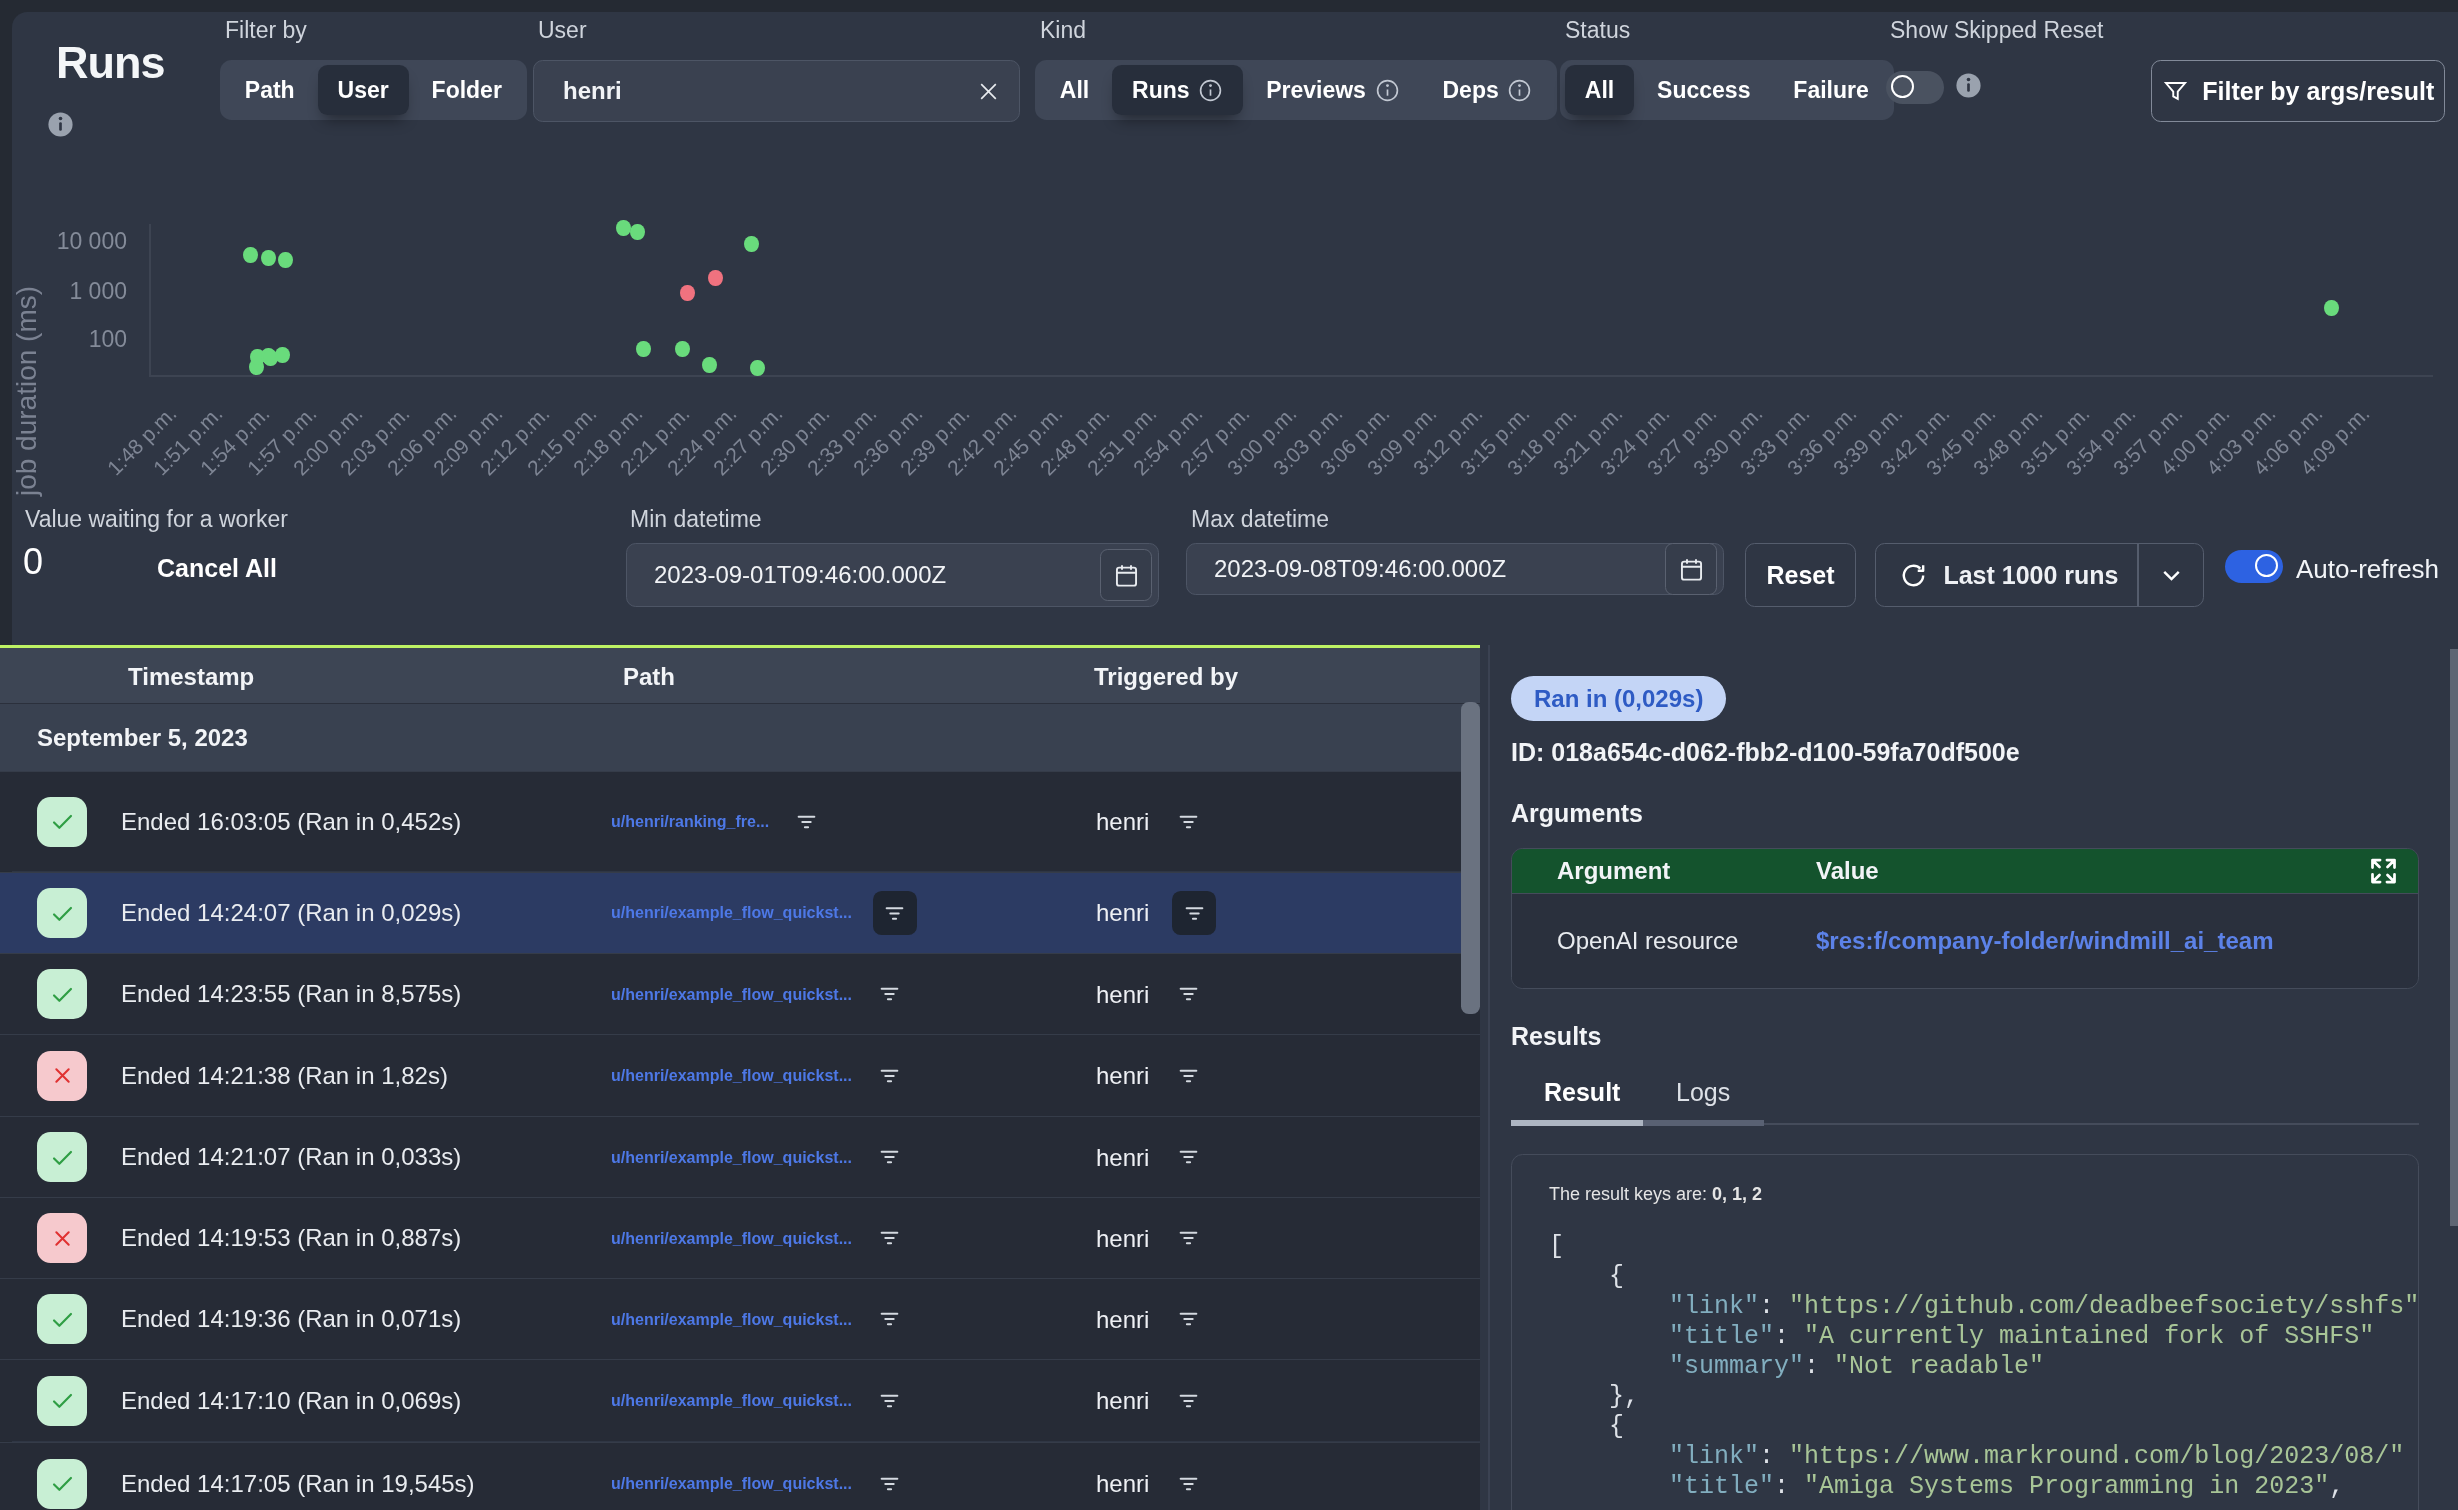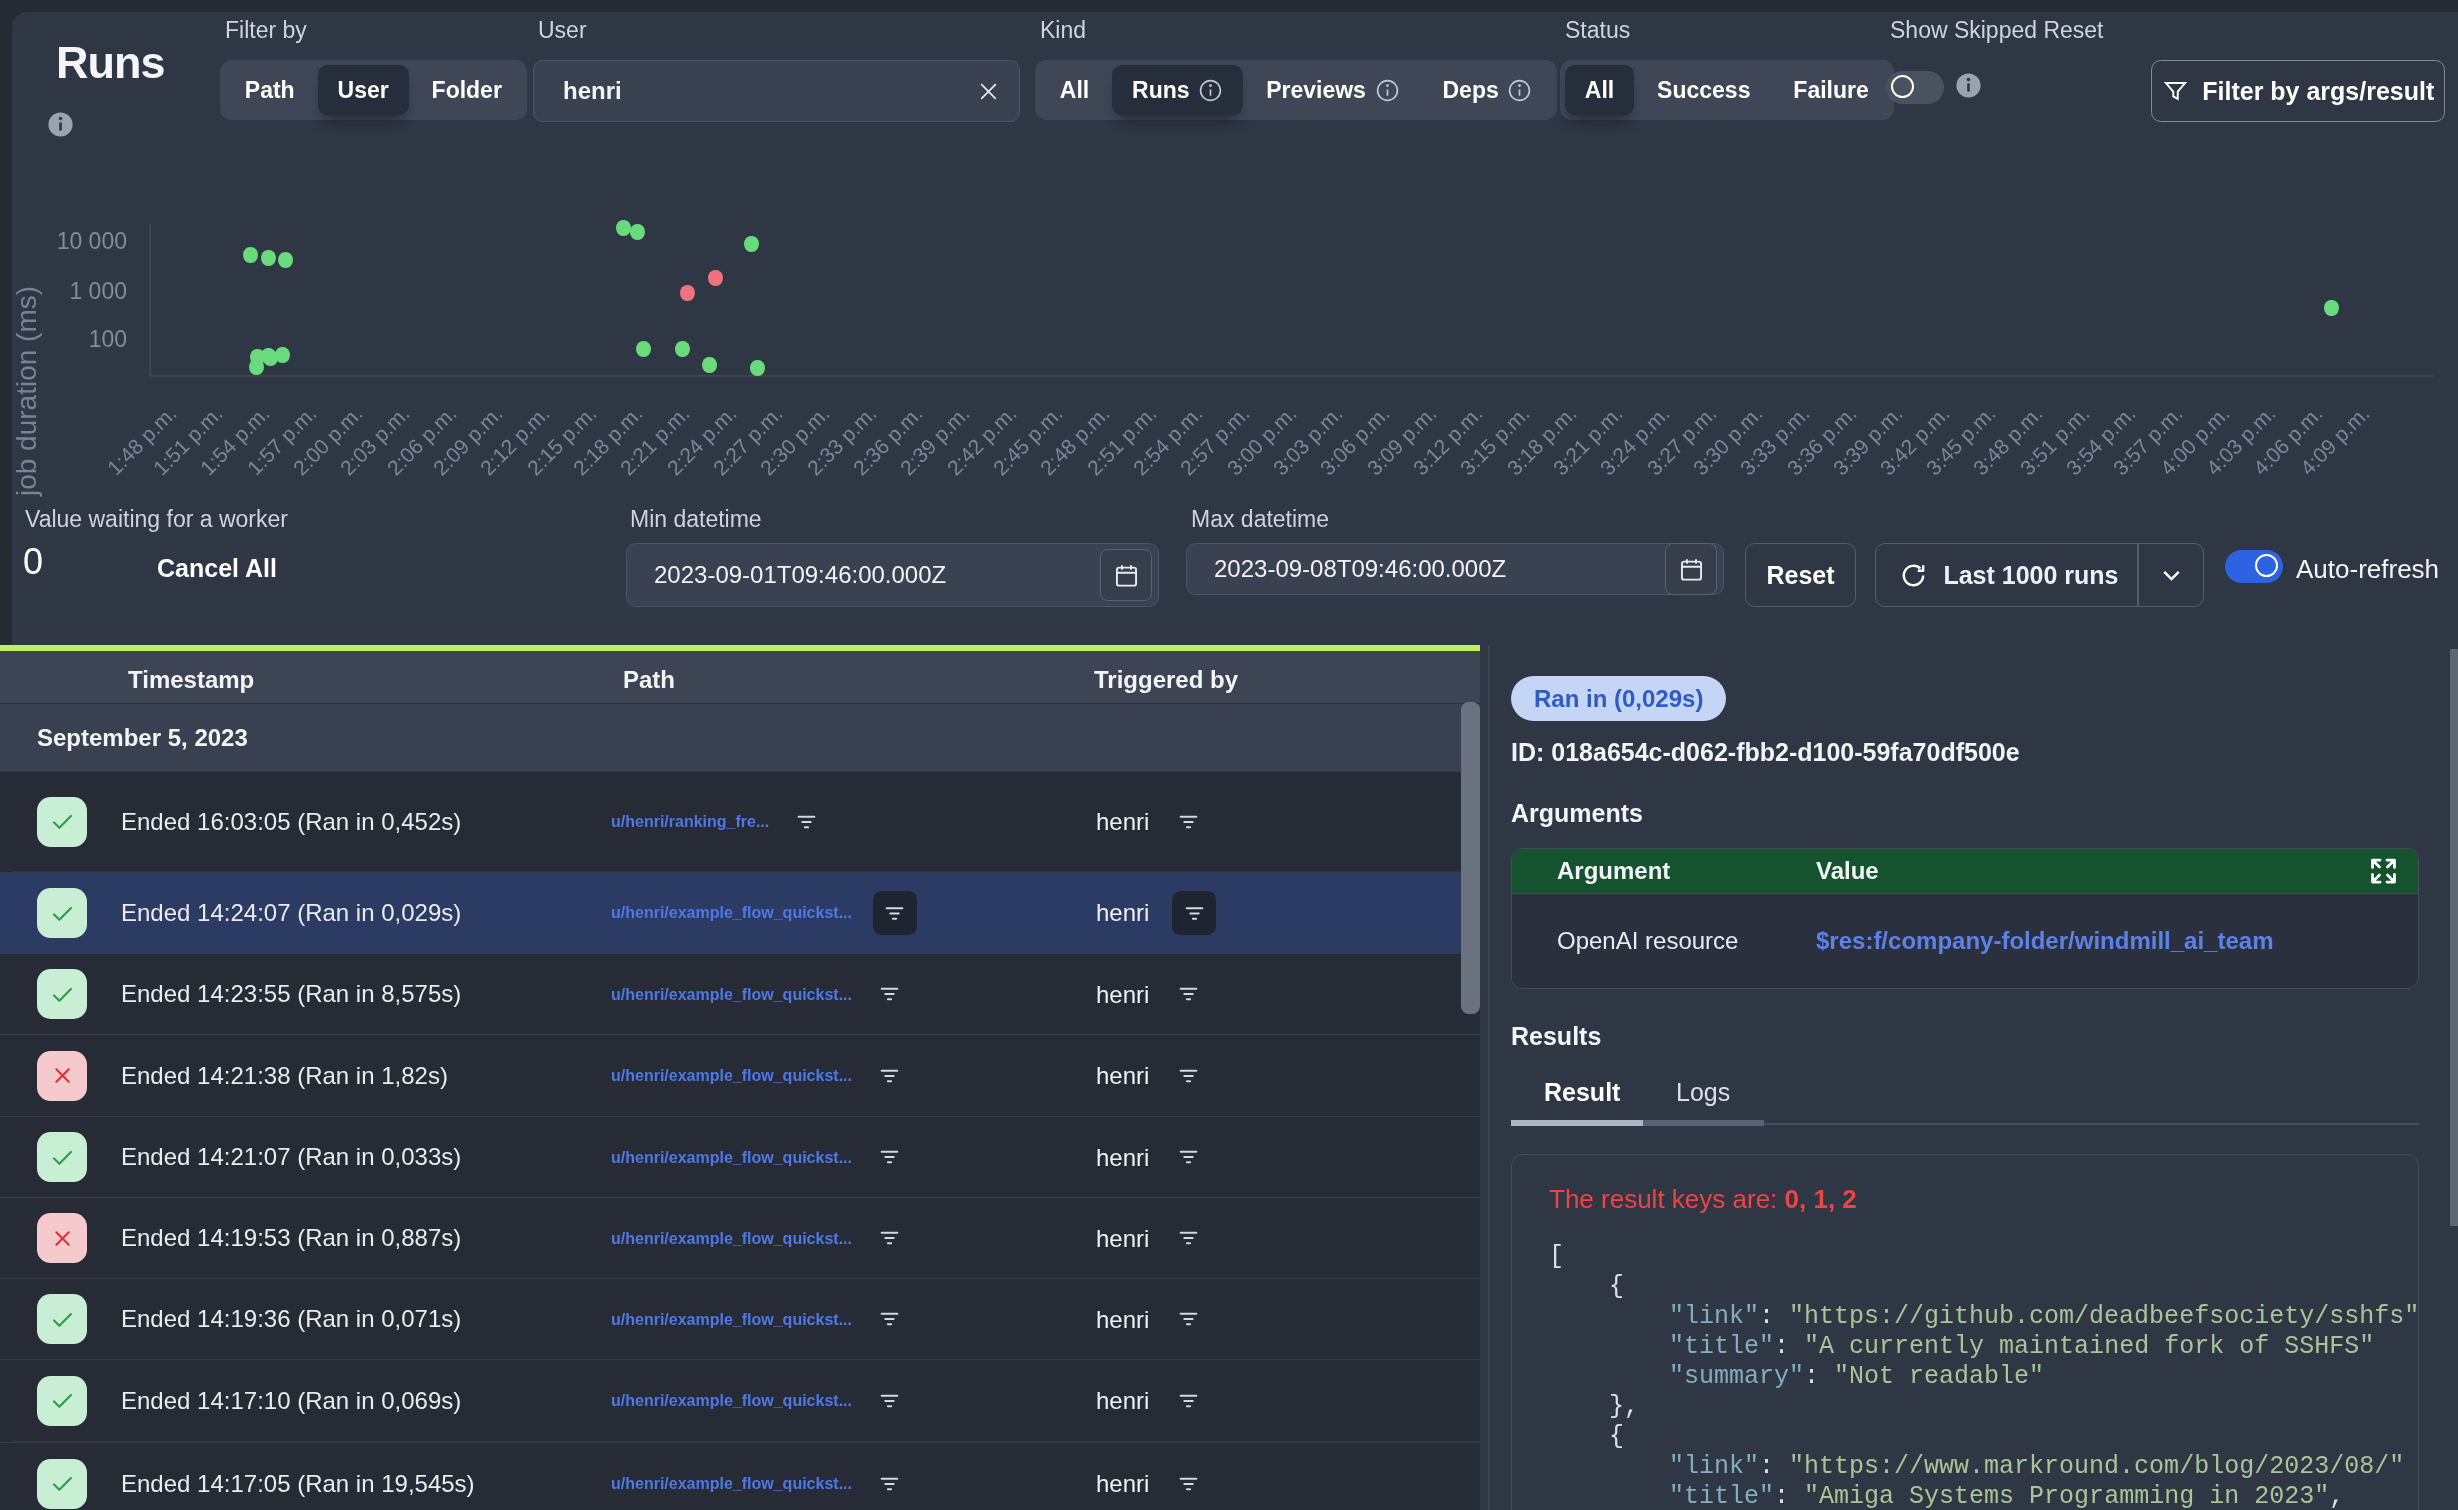--- a/index.html
+++ b/index.html
@@ -46,21 +46,21 @@
   .cancel-all{position:absolute;left:157px;top:554px;font-size:25px;font-weight:700;color:#fff;cursor:pointer;}
   .reset-btn{left:1745px;top:543px;width:111px;height:64px;}
   .runs-btn{position:absolute;left:1875px;top:543px;width:329px;height:64px;border:1.9px solid #555d6d;border-radius:9.7px;
         display:flex;align-items:center;box-sizing:border-box;cursor:pointer;}
   .runs-btn .main{flex:1;display:flex;align-items:flex-start;gap:15.4px;padding-left:23px;font-size:25px;font-weight:700;}
   .runs-btn .sep{width:1.9px;height:100%;background:#555d6d;}
   .runs-btn .dd{width:64px;display:flex;align-items:center;justify-content:center;height:100%;}
   .autorefresh-label{position:absolute;left:2296px;top:554px;font-size:26px;color:#f2f4f7;}
 
   
-  .thead{position:absolute;left:0;top:645px;width:1480px;height:58px;background:#3d4554;border-top:6px solid #bef264;}
+  .thead{position:absolute;left:0;top:645px;width:1480px;height:58px;background:#3d4554;border-top:3px solid #bef264;}
   .thead span{position:absolute;top:50%;transform:translateY(-50%);font-size:24px;font-weight:700;color:#f2f4f7;}
   .daterow{position:absolute;left:0;top:703px;width:1480px;height:69px;background:#394150;border-top:1px solid #2b303c;border-bottom:1px solid #2b303c;box-sizing:border-box;display:flex;align-items:center;}
   .daterow span{margin-left:37px;font-size:24px;font-weight:700;color:#f2f4f7;}
   .trow{position:absolute;left:0;width:1480px;background:#262b36;border-top:1px solid #353c49;box-sizing:border-box;cursor:pointer;}
   .trow.sel{background:#2c3b63;}
   .sticon{position:absolute;left:37px;top:50%;transform:translateY(-50%);width:50px;height:50px;border-radius:13.5px;
         display:flex;align-items:center;justify-content:center;}
   .sticon.ok{background:#c8efd4;}
   .sticon.fail{background:#f6c9cd;}
   .ts{position:absolute;left:121px;top:50%;transform:translateY(-50%);font-size:24px;color:#e9ecf0;white-space:nowrap;}
@@ -83,21 +83,21 @@
   .args-head{height:44px;background:#14532d;position:relative;}
   .args-head span{position:absolute;top:50%;transform:translateY(-50%);font-size:24px;font-weight:700;color:#f2f4f7;}
   .args-body{height:94px;background:#2a303d;border-top:1px solid #454c5b;position:relative;}
   .args-body .aname{position:absolute;left:45px;top:50%;transform:translateY(-50%);font-size:24px;color:#e8ebef;}
   .args-body .aval{position:absolute;left:304px;top:50%;transform:translateY(-50%);font-size:24px;font-weight:700;color:#5c82e8;cursor:pointer;white-space:nowrap;}
   .expand-btn{position:absolute;right:17.4px;top:12.6px;width:35px;height:35px;}
   .tab{position:absolute;top:1078px;font-size:25px;cursor:pointer;}
   .tabline{position:absolute;height:5.8px;top:1120px;}
   .result-box{position:absolute;left:1511px;top:1154px;width:908px;height:386px;border:1px solid #454c5b;border-radius:11.6px;
         box-sizing:border-box;padding:29px 0 0 37px;overflow:hidden;}
-  .result-intro{font-size:26px;color:#ef4444;}
+  .result-intro{font-size:18px;color:#e5e5e5;}
   .code{margin-top:27px;font-family:"Liberation Mono","DejaVu Sans Mono",monospace;font-size:25px;line-height:30px;white-space:pre;overflow:hidden;}
   .code .p{color:#dde1e7;}
   .code .k{color:#82aebf;}
   .code .s{color:#a8c597;}
   svg{display:block;}
 </style>
 </head>
 <body>
 
 <div id="root">

